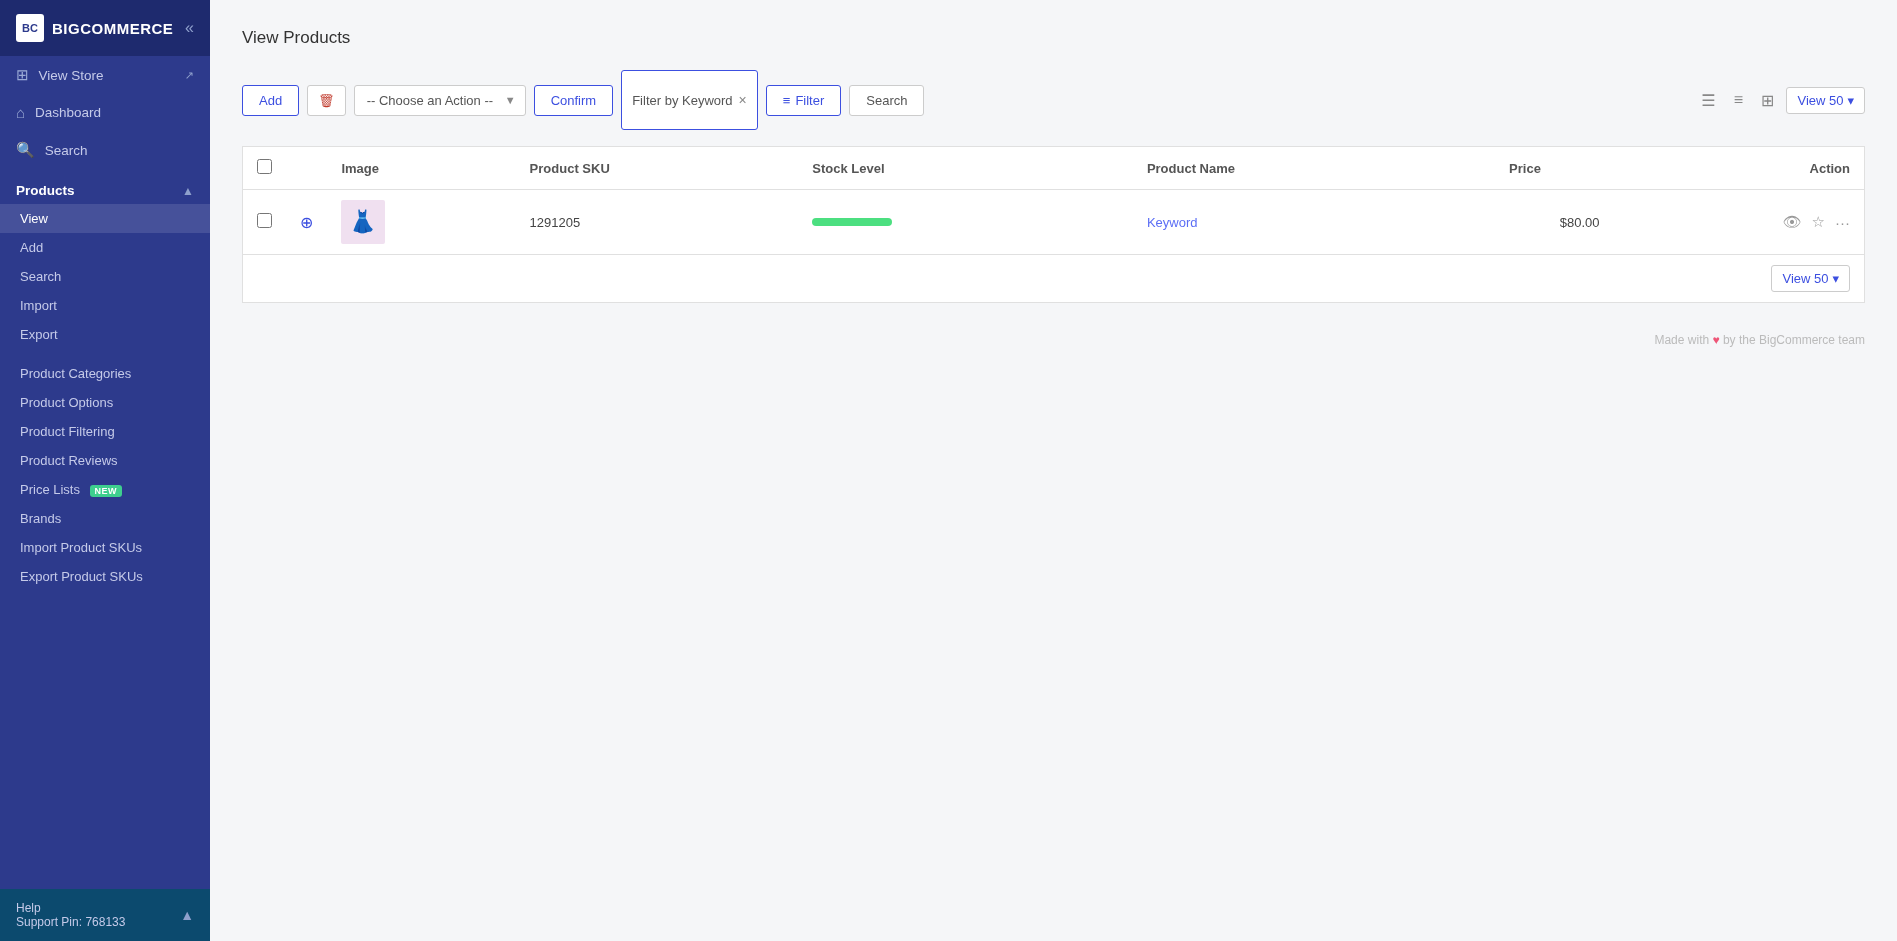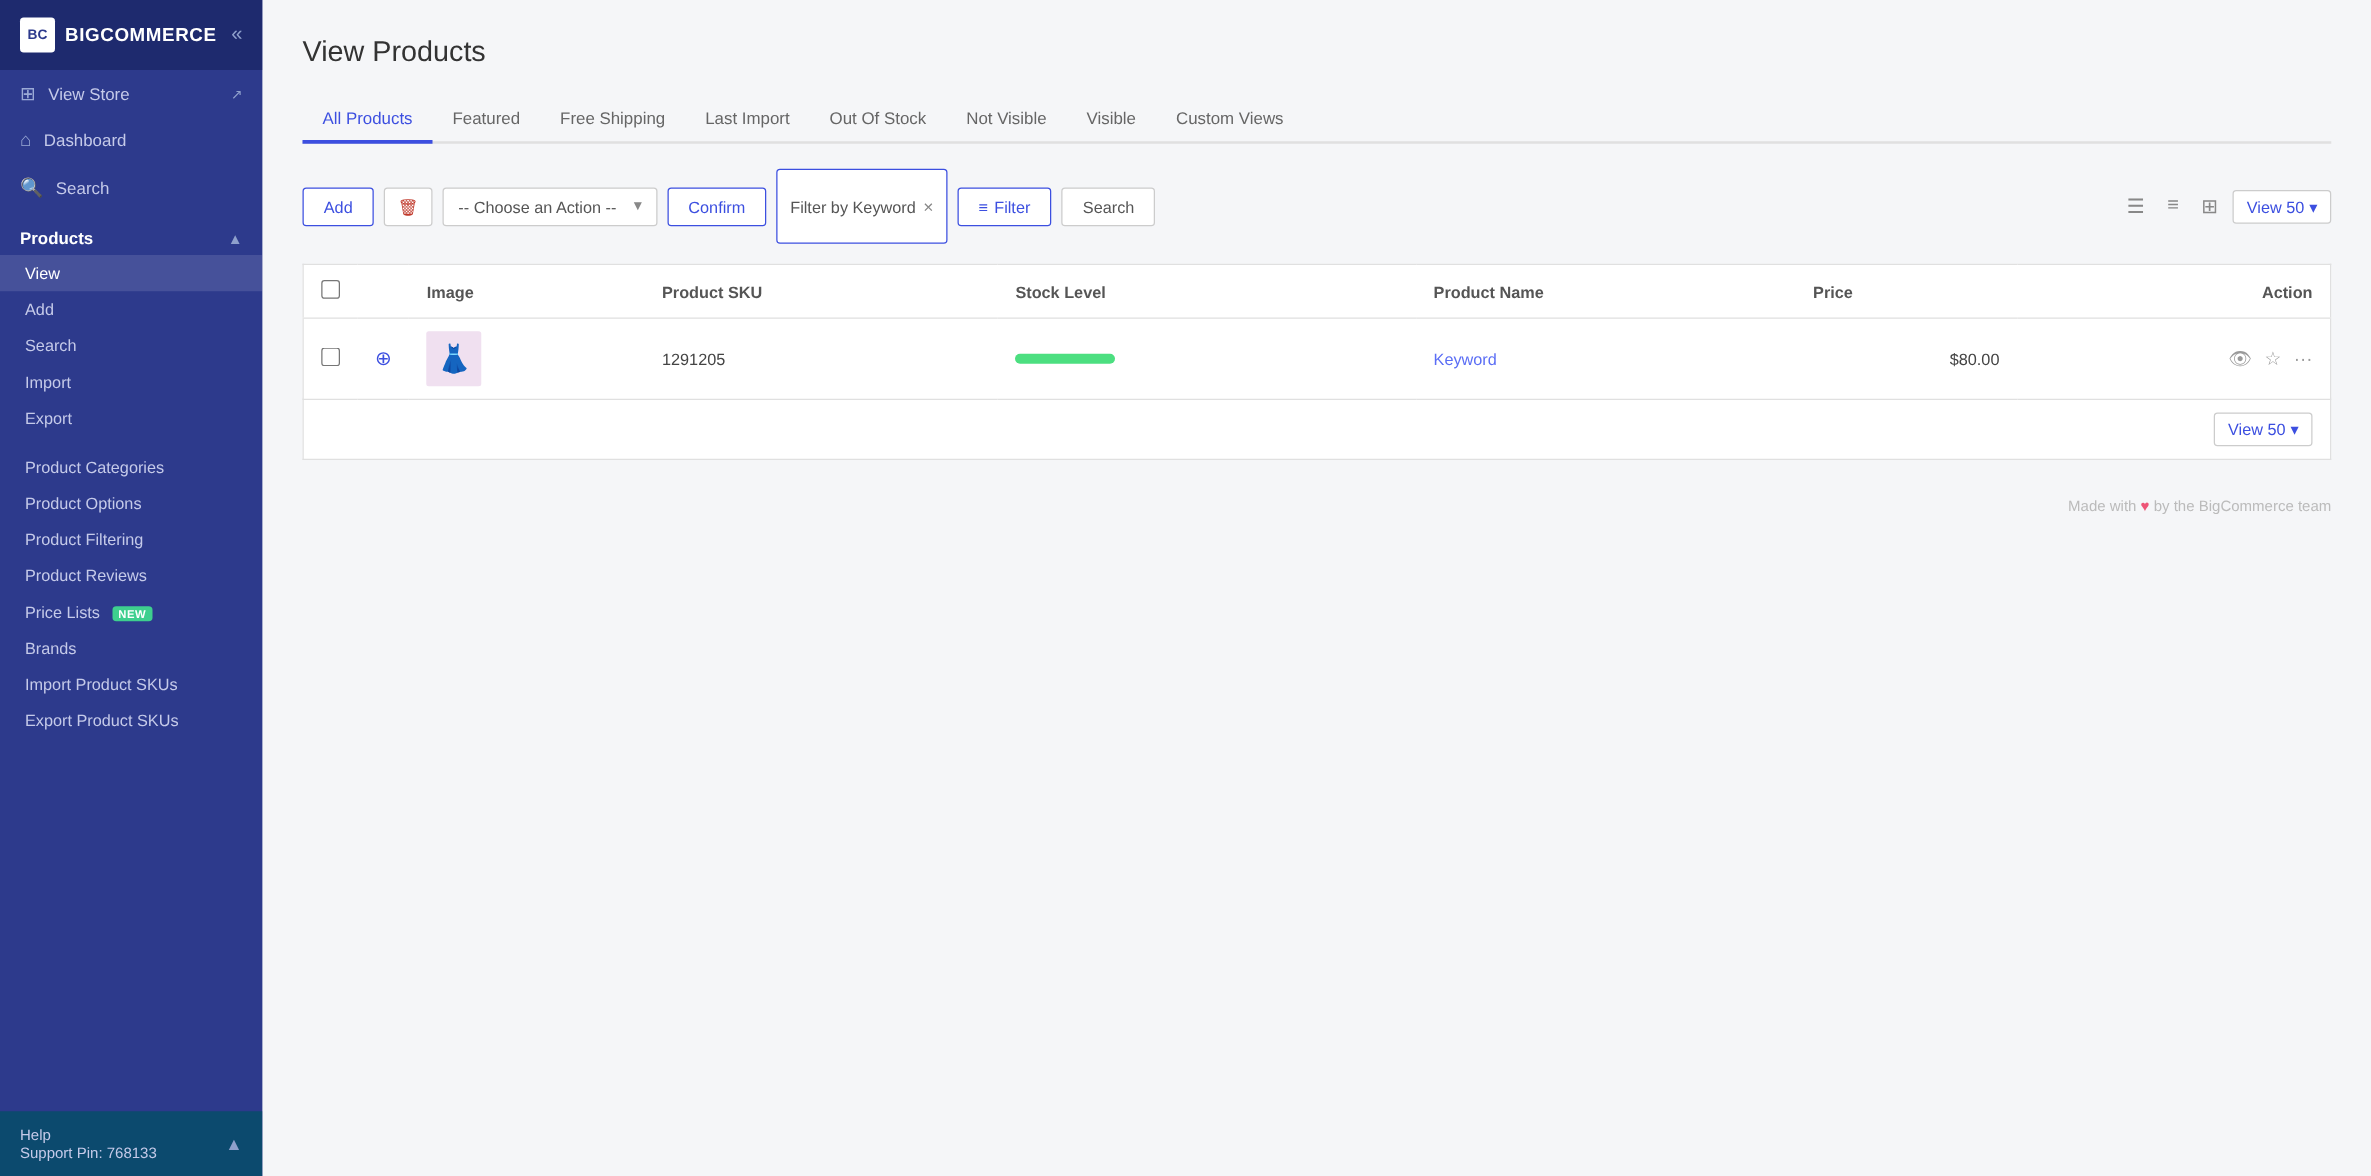--- a/index.html
+++ b/index.html
@@ -117,21 +117,21 @@
       overflow: hidden;
     }
     #content-area {
       flex: 1;
       overflow-y: auto;
       padding: 28px 32px;
       background: #f5f6f8;
     }
 
     .page-title {
-      font-size: 23px;
+      font-size: 17px;
       font-weight: 300;
       color: #333;
       margin-bottom: 22px;
     }
 
     
     .tabs-bar {
       display: flex;
       border-bottom: 2px solid #e0e0e0;
       margin-bottom: 20px;
@@ -438,30 +438,20 @@
       <div class="sidebar-footer-text">Support Pin: 768133</div>
     </div>
     <span style="color:#8fa0cc;cursor:pointer;">▲</span>
   </div>
 </div>
 
 <div id="main">
   <div id="content-area">
     <h1 class="page-title">View Products</h1>
 
-    <div class="tabs-bar">
-      <div class="tab-item active">All Products</div>
-      <div class="tab-item">Featured</div>
-      <div class="tab-item">Free Shipping</div>
-      <div class="tab-item">Last Import</div>
-      <div class="tab-item">Out Of Stock</div>
-      <div class="tab-item">Not Visible</div>
-      <div class="tab-item">Visible</div>
-      <div class="tab-item">Custom Views</div>
-    </div>
 
     <div class="toolbar">
       <button class="btn btn-add">Add</button>
       <button class="btn btn-delete" title="Delete">🗑</button>
 
       <div class="action-select-wrapper">
         <select class="action-select">
           <option>-- Choose an Action --</option>
           <option>Delete</option>
           <option>Set Visible</option>
@@ -499,21 +489,21 @@
       <thead>
         <tr>
           <th style="width:40px;">
             <input type="checkbox" class="checkbox-input" style="">
           </th>
           <th style="width:40px;"></th>
           <th>Image</th>
           <th>Product SKU</th>
           <th>Stock Level</th>
           <th>Product Name</th>
-          <th style="text-align:left;">Price</th>
+          <th style="text-align:center;">Price</th>
           <th style="text-align:right;">Action</th>
         </tr>
       </thead>
       <tbody>
         <tr>
           <td>
             <input type="checkbox" class="checkbox-input" style="">
           </td>
           <td>
             <span class="add-row-icon">⊕</span>

